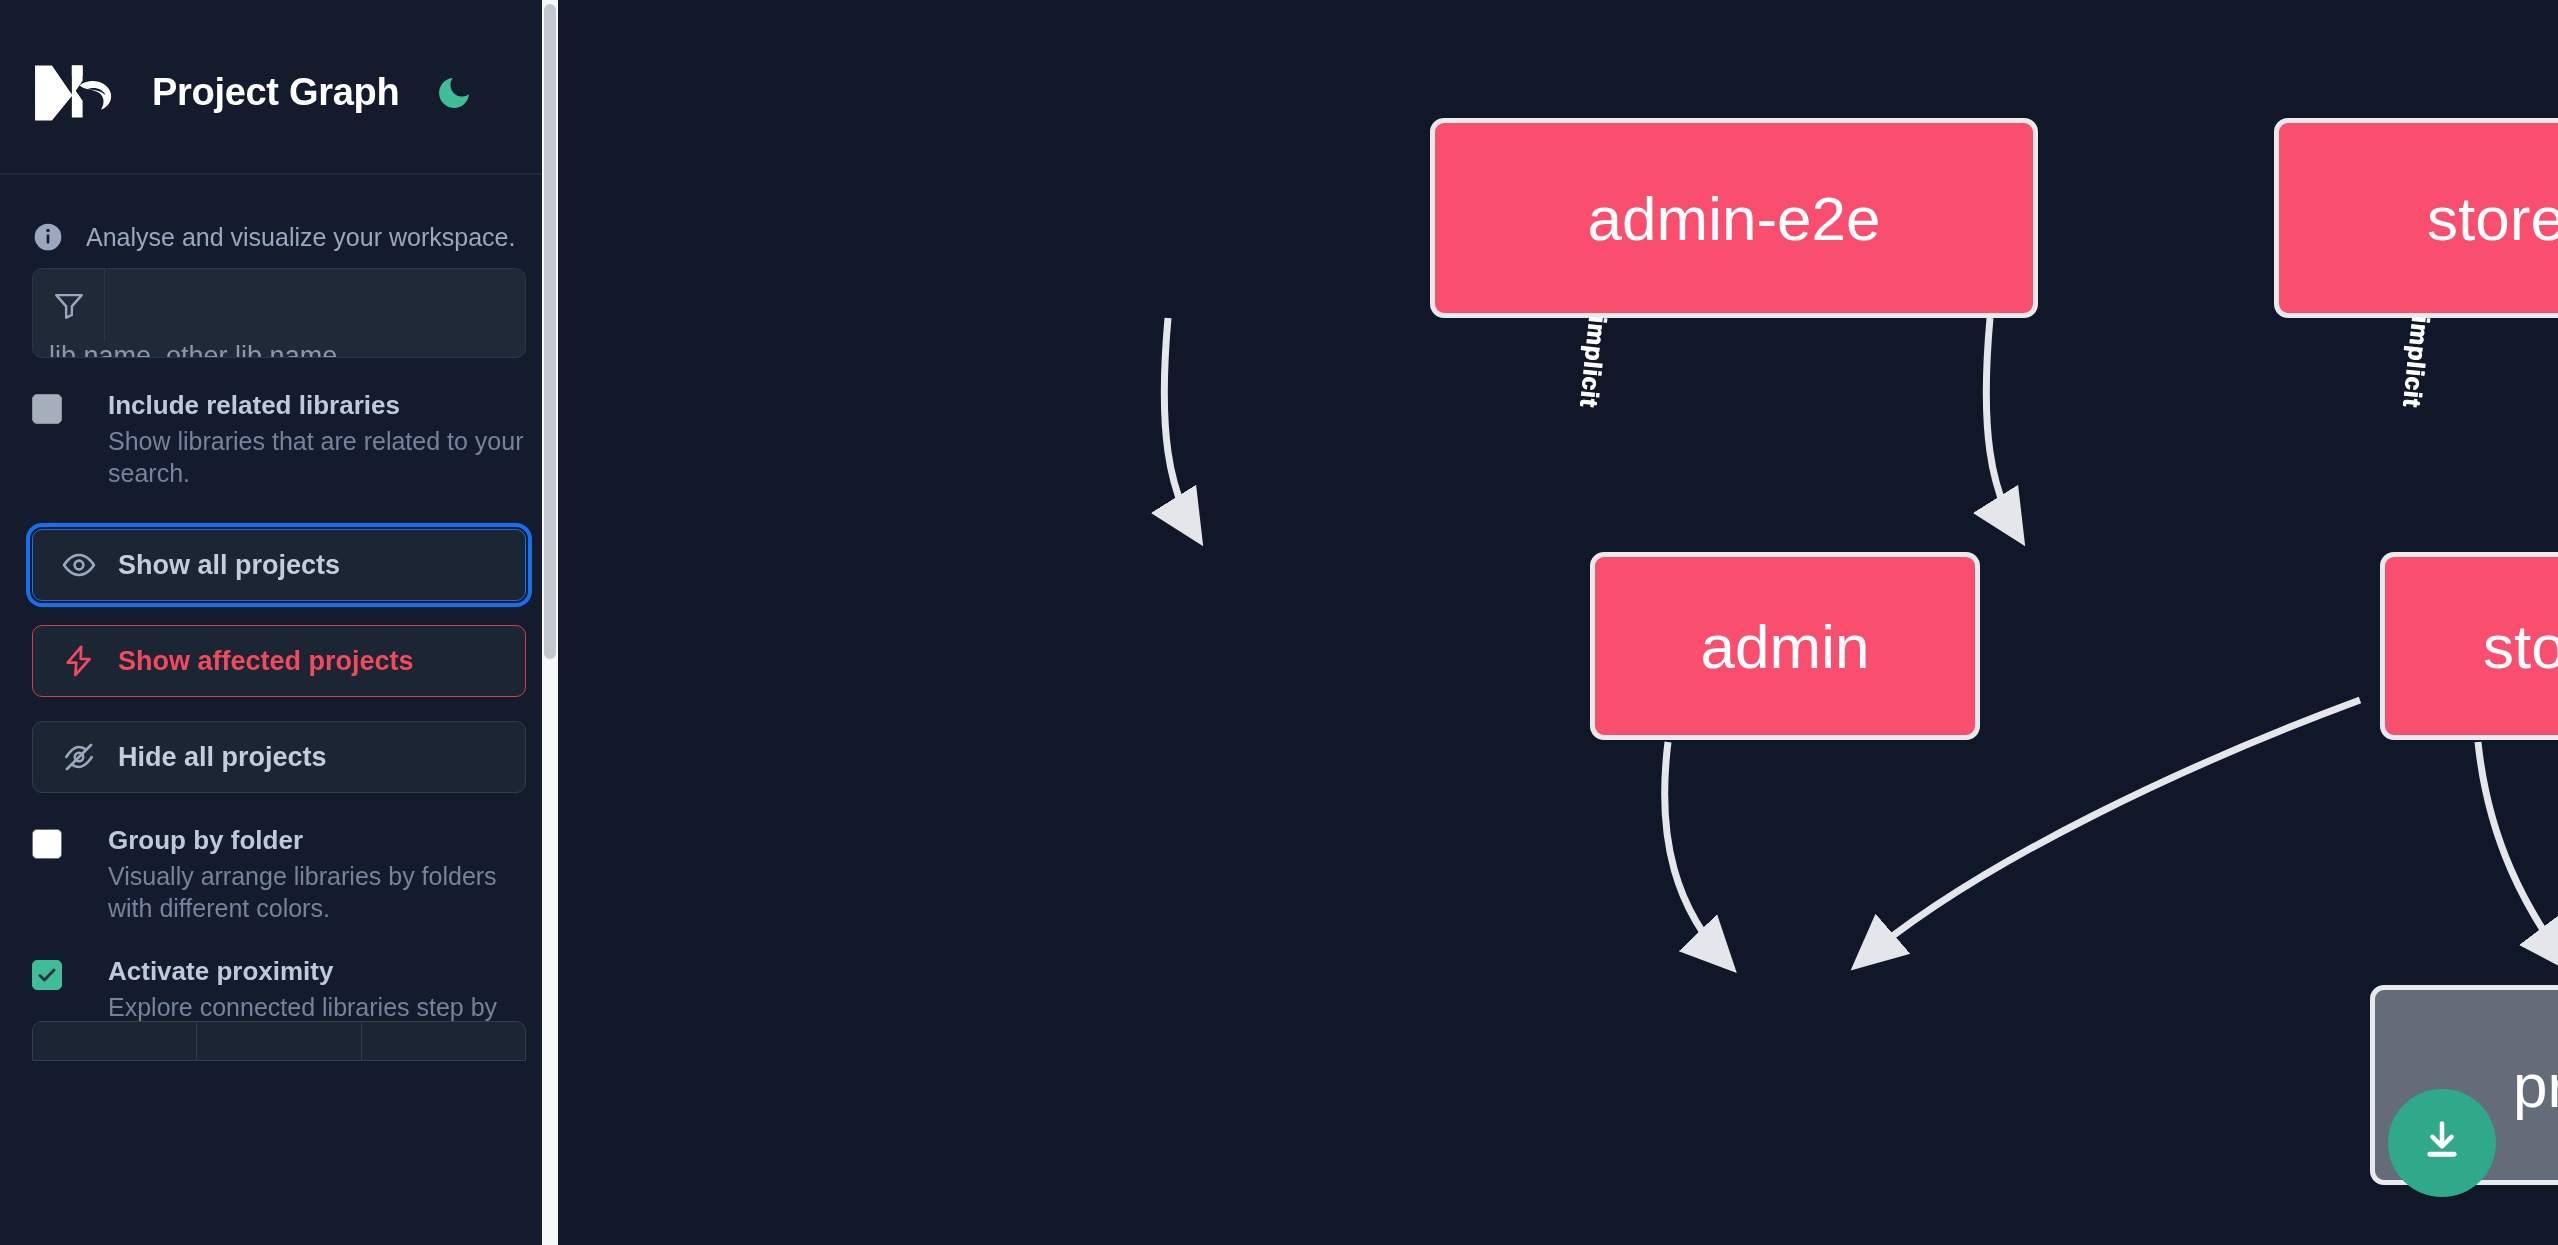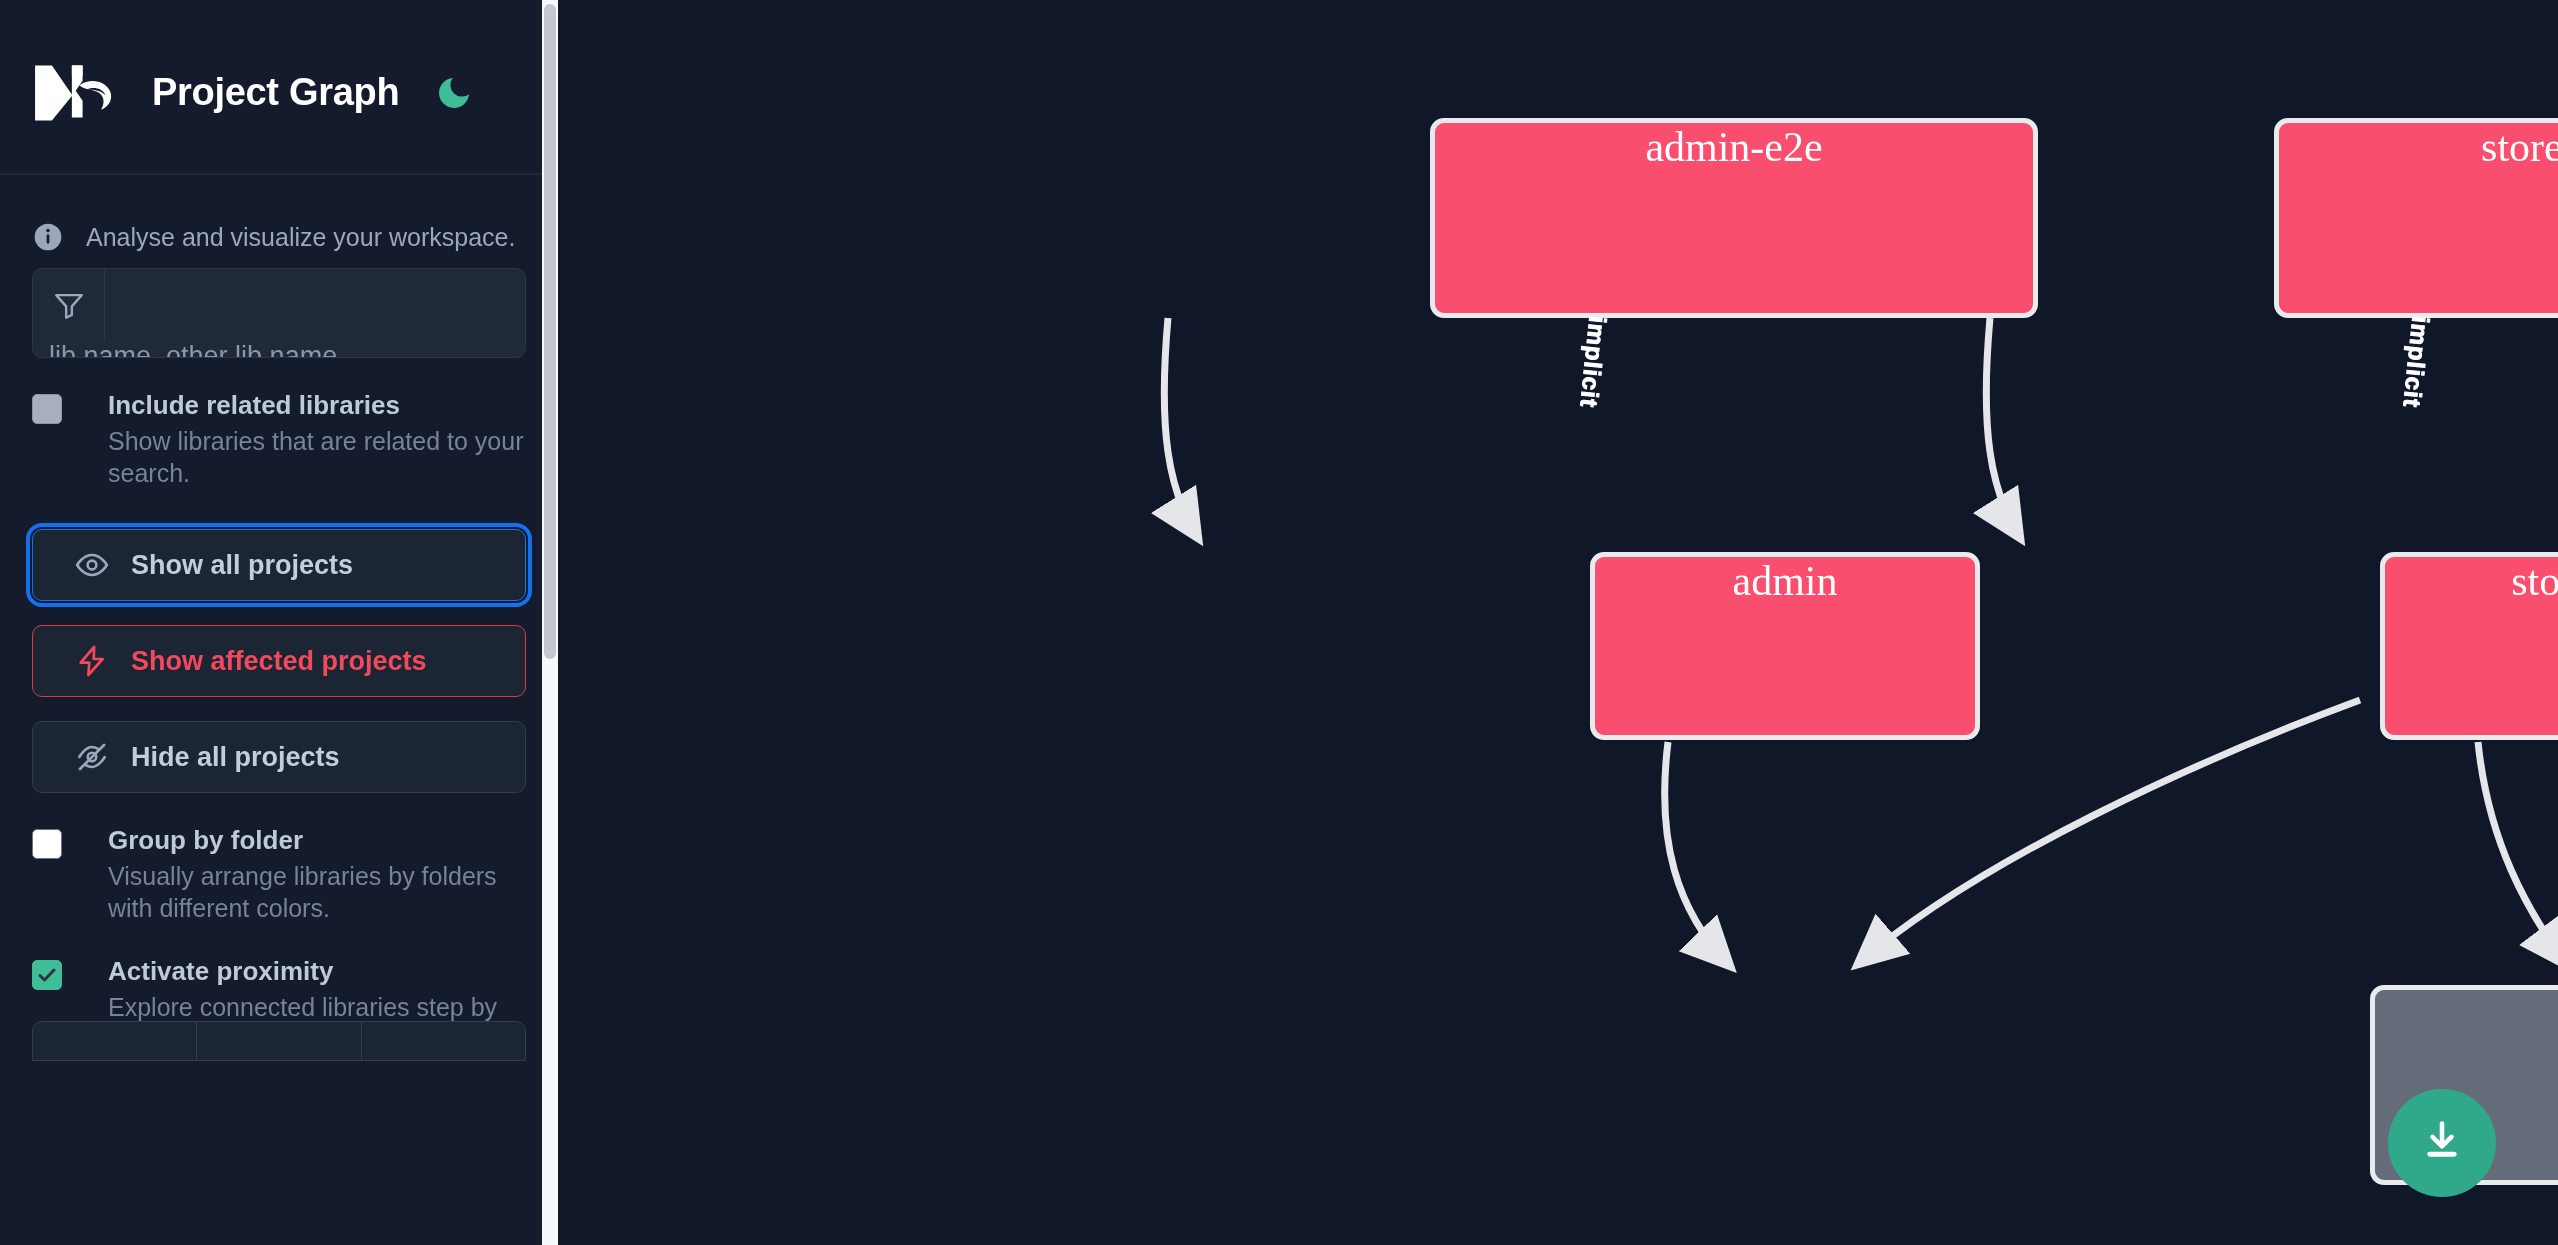--- a/index.html
+++ b/index.html
@@ -121,21 +121,21 @@
     font-size: 25px; color: #76839A; line-height: 1.28; margin-top: 5px;
   }
 
   .btn-stack { margin-top: 40px; display: flex; flex-direction: column; gap: 24px; }
   .gbtn {
     height: 72px;
     border-radius: 10px;
     display: flex;
     align-items: center;
     gap: 22px;
-    padding: 0 42px;
+    padding: 0 29px;
     background: #1C2534;
     border: 1px solid #323C4D;
     cursor: pointer;
     font-size: 27px;
     font-weight: 700;
     color: #C4CEDB;
   }
   .gbtn.focused {
     outline: 4px solid #1570EF;
     outline-offset: 2px;
@@ -189,28 +189,28 @@
     position: absolute;
     inset: 0;
     width: 100%;
     height: 100%;
   }
   .node {
     position: absolute;
     border-radius: 14px;
     border: 5px solid #E9EAEC;
     display: flex;
+    align-items: center;
     justify-content: center;
     color: #FFFFFF;
-    font-size: 42px;
+    font-size: 62px;
     font-weight: 400;
     letter-spacing: 0px;
     cursor: pointer;
     user-select: none;
-    font-family: Liberation Serif, serif;
   }
   .node.pink { background: #F94E6E; }
   .node.gray { background: #646C7A; }
 
   .edge-label {
     position: absolute;
     font-size: 24px;
     font-weight: 700;
     color: #FFFFFF;
     letter-spacing: 1px;

